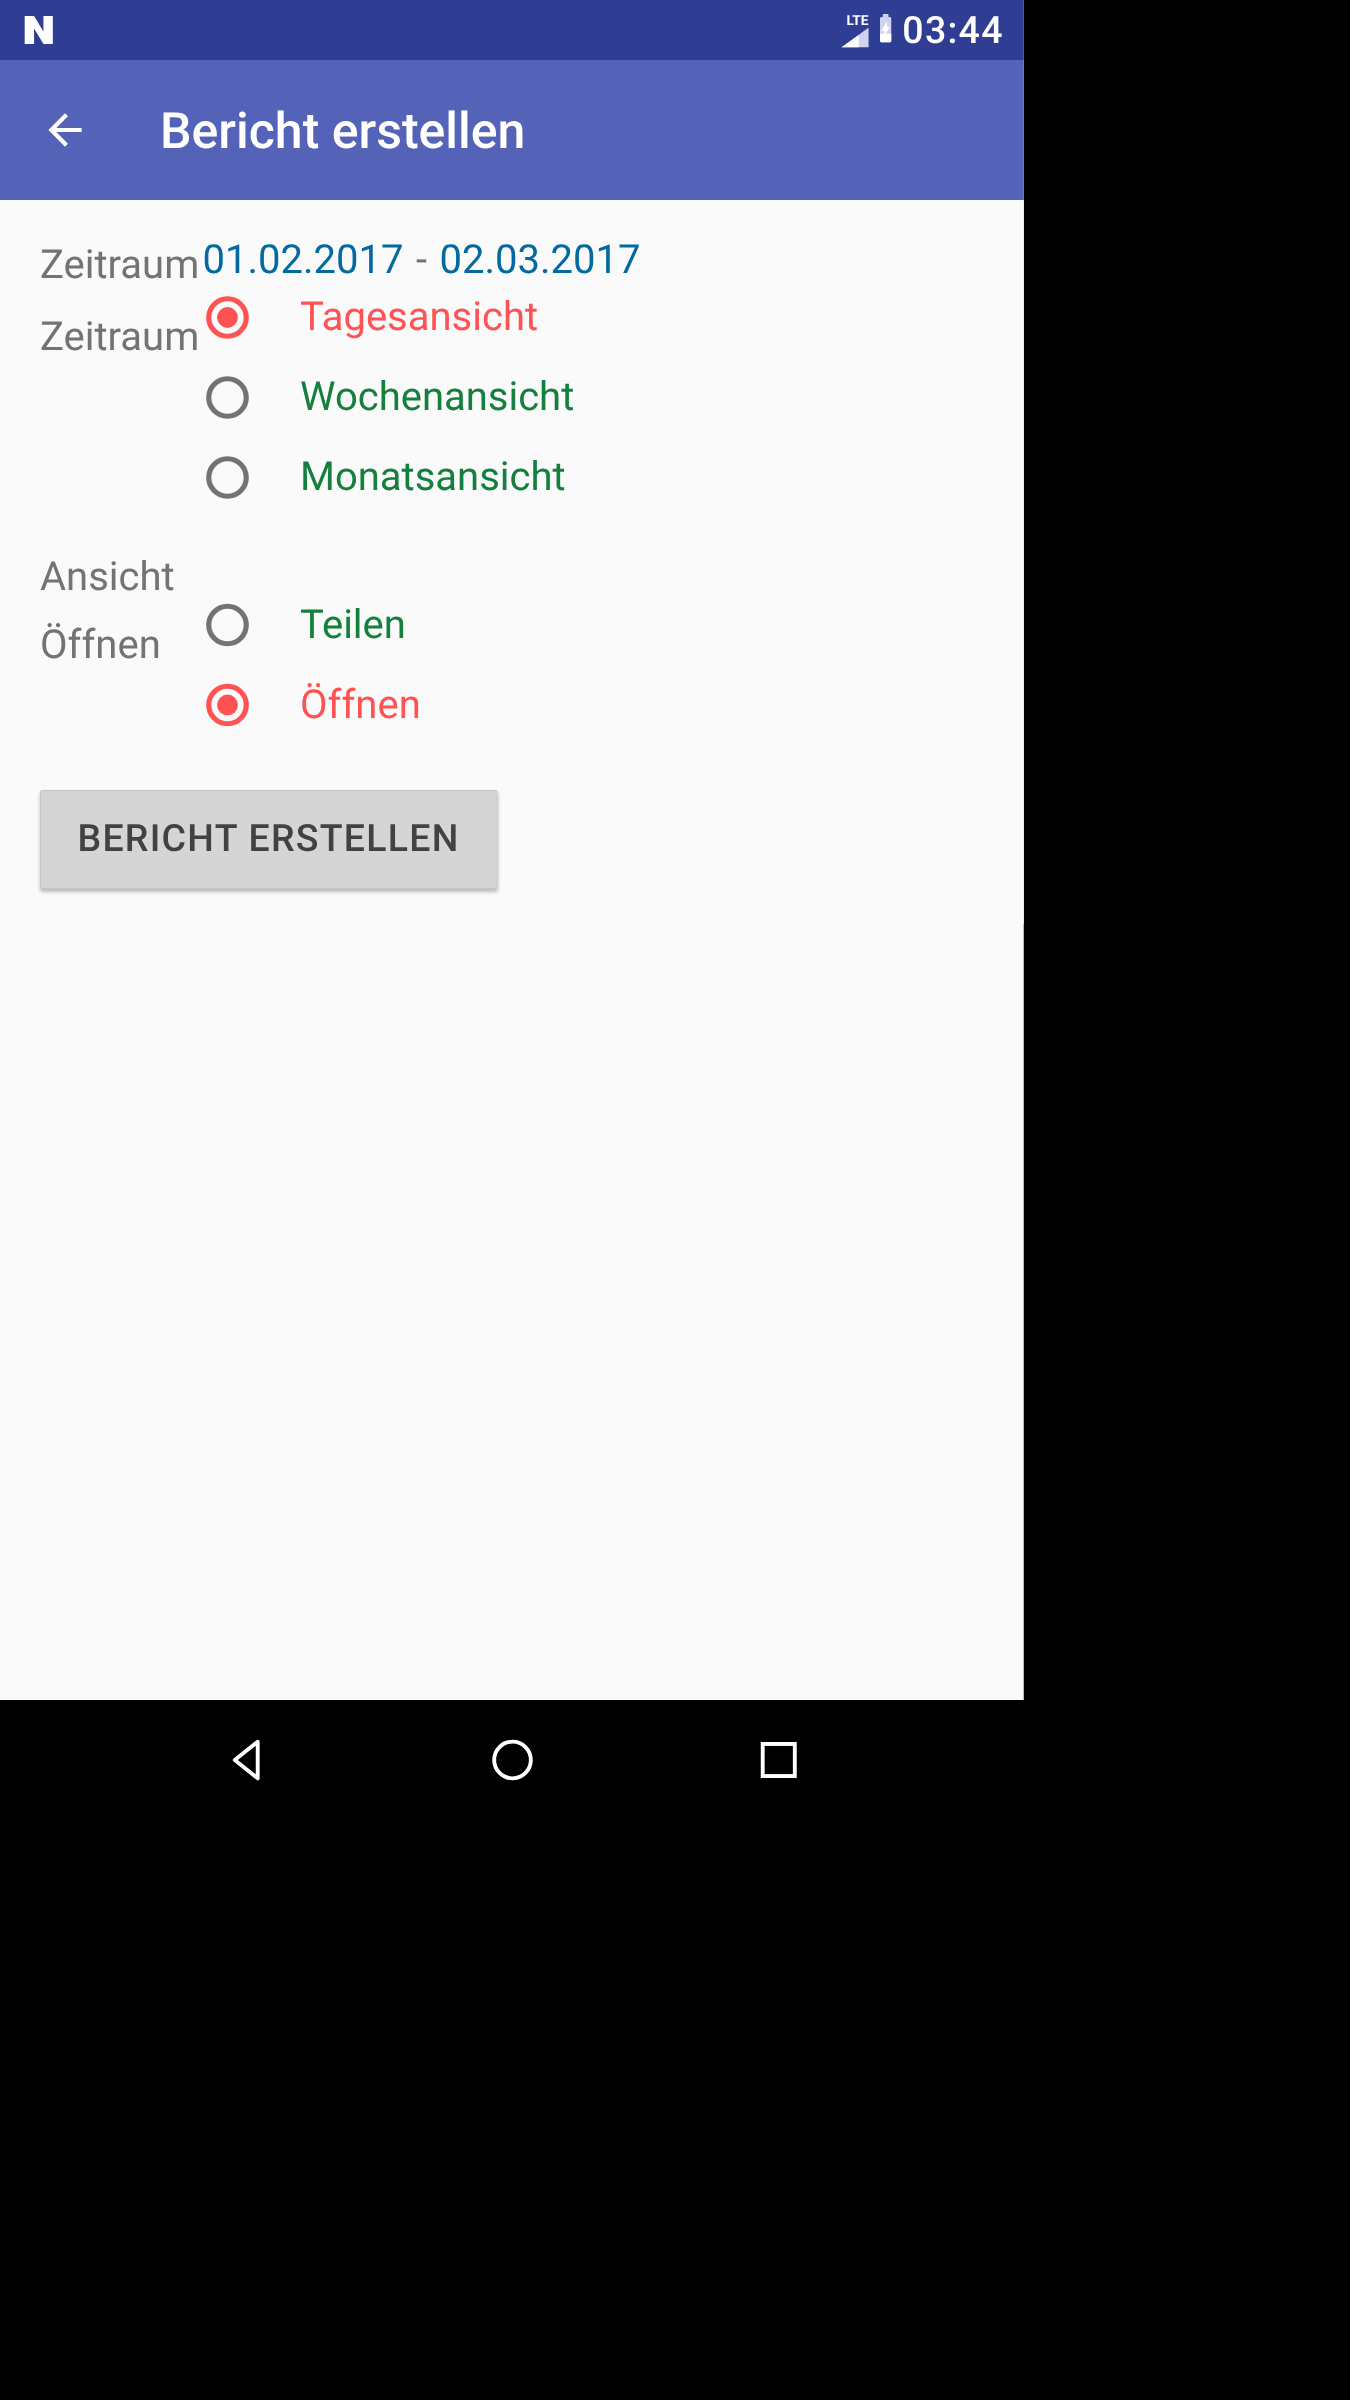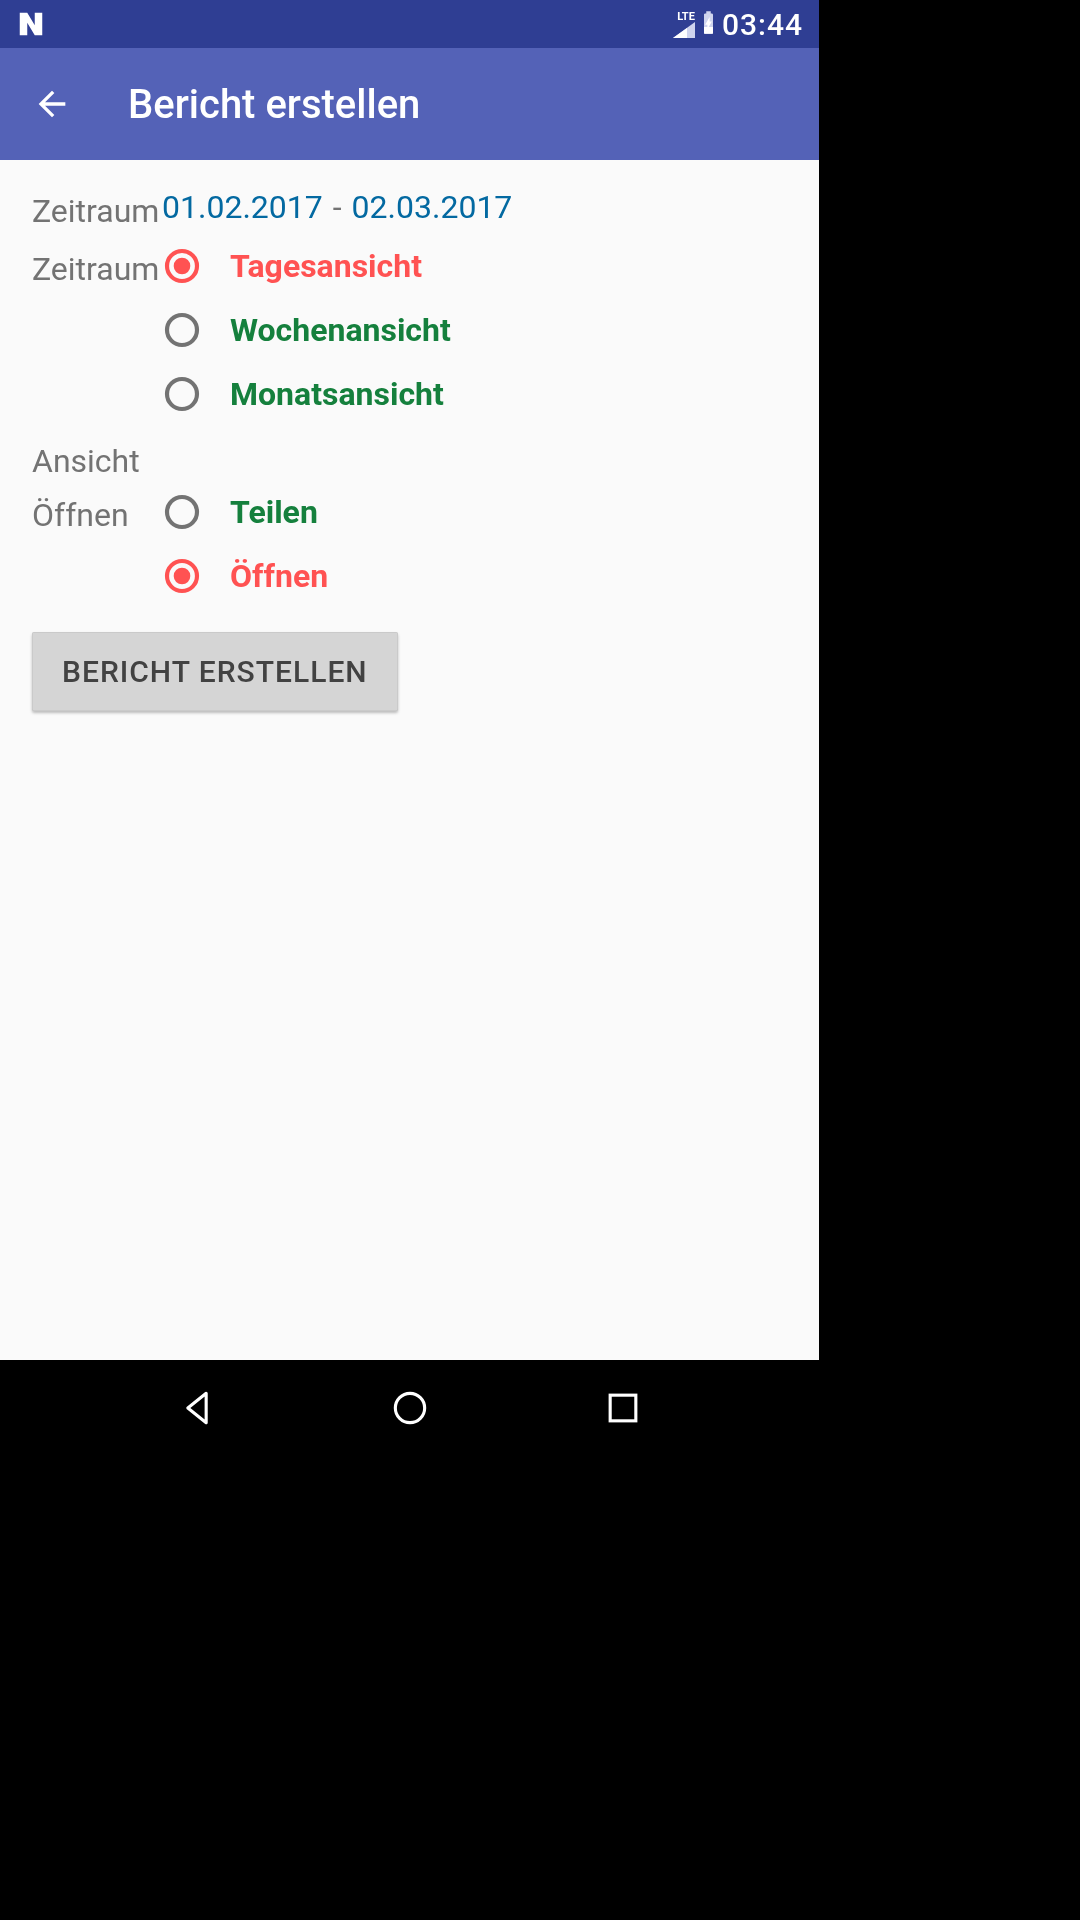--- a/index.html
+++ b/index.html
@@ -115,24 +115,23 @@
     color: #737373;
     font-size: 32px;
     margin: 0 10px;
   }
   .radio-col {
     display: flex;
     flex-direction: column;
   }
   .radio-item {
     display: flex;
-    align-items: center;
+    align-items: flex-start;
     height: 64px;
-    gap: 28px;
-    font-weight: bold;
+    gap: 38px;
   }
   .radio-circle {
     width: 40px;
     height: 40px;
     flex-shrink: 0;
     position: relative;
   }
   .radio-circle svg {
     width: 40px;
     height: 40px;

